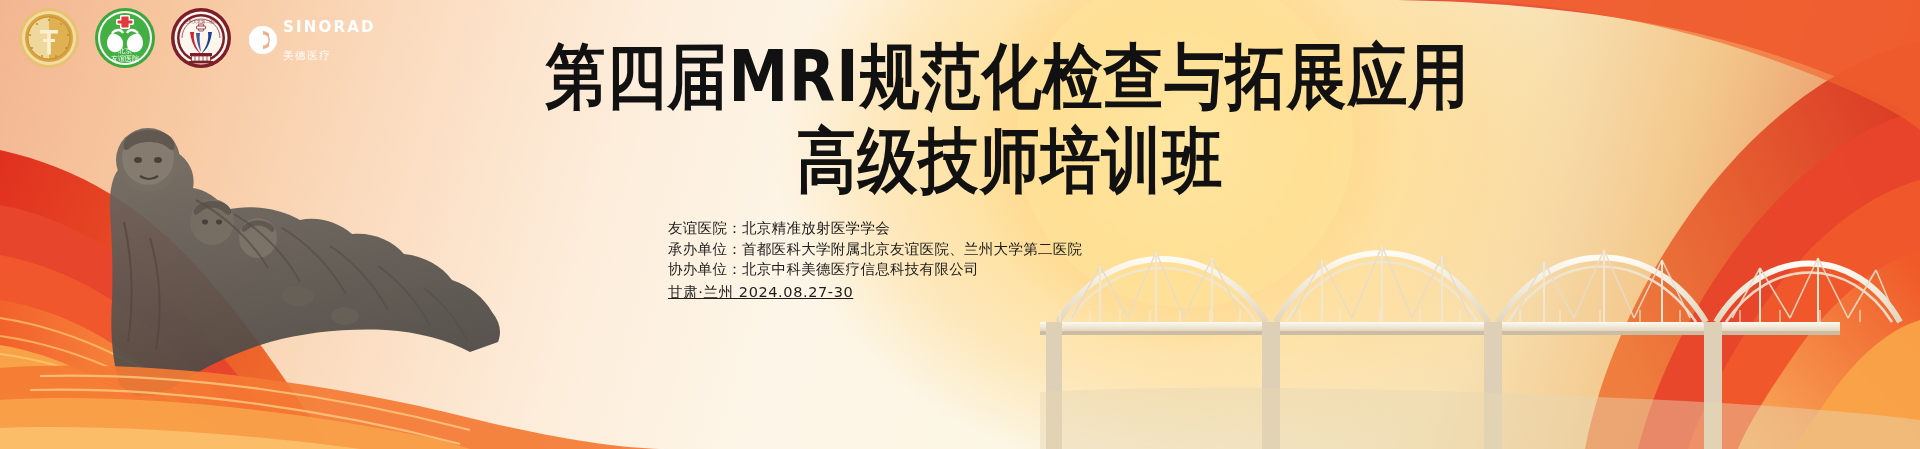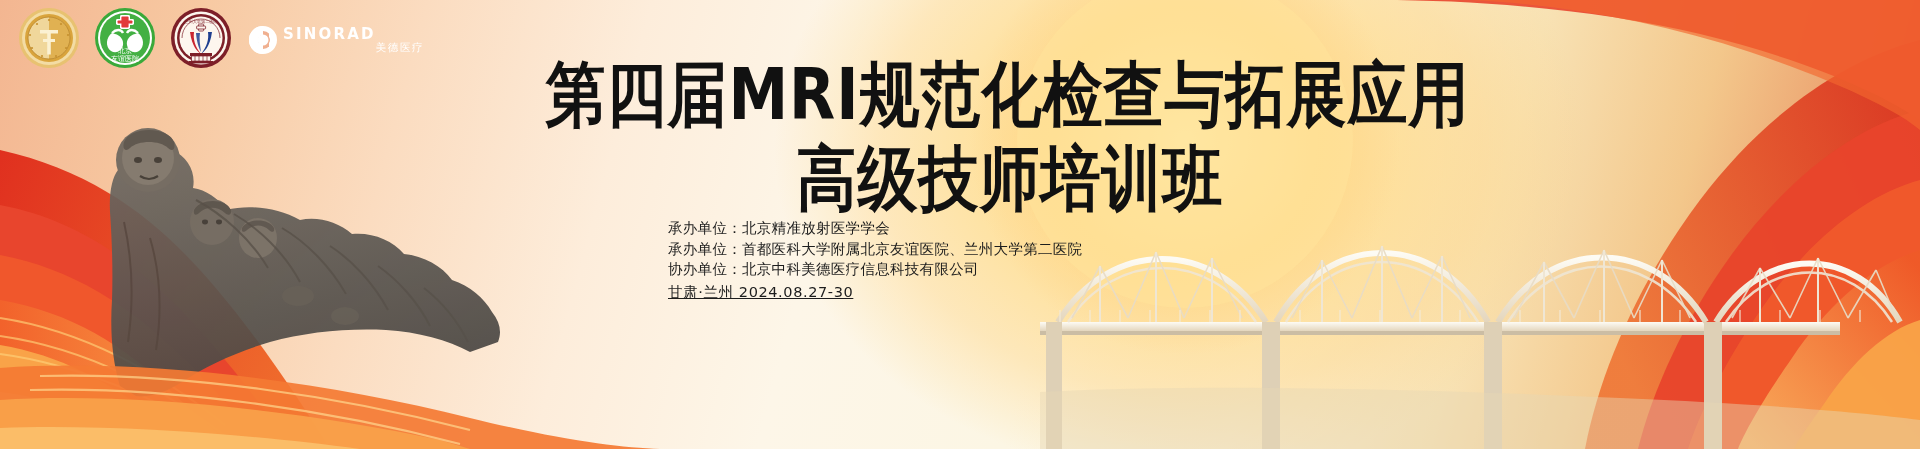--- a/index.html
+++ b/index.html
@@ -39,33 +39,33 @@
     display:flex; align-items:center; gap:14px;
     z-index:40;
   }
   .logo { position:relative; }
 
   .logo-gold { width:62px; height:62px; }
   .logo-green { width:62px; height:62px; }
   .logo-maroon { width:62px; height:62px; }
   .logo-sinorad { display:flex; align-items:center; gap:5px; margin-left:2px; }
   .sino-mark { width:30px; height:30px; }
-  .sino-text { display:flex; line-height:1; }
+  .sino-text { display:flex; flex-direction:column; line-height:1; }
   .sino-name {
     font-size:15px; font-weight:bold; letter-spacing:2.2px;
     color:#ffffff; font-family:"DejaVu Sans", sans-serif;
   }
   .sino-cn {
     font-size:10.5px; letter-spacing:1.6px; color:#ffffff;
     margin-top:15px; font-family:"DejaVu Sans", sans-serif;
   }
 
   
   .title-block {
-    position:absolute; left:0; top:58px; width:1920px;
+    position:absolute; left:0; top:40px; width:1920px;
     text-align:center; z-index:30;
     pointer-events:none;
   }
   .title-line {
     font-family:"DejaVu Sans", sans-serif;
     font-weight:bold;
     color:#111111;
     letter-spacing:1px;
     line-height:1.04;
     transform:scaleY(1.18);
@@ -342,19 +342,19 @@
       </div>
     </div>
   </div>
 
   <div class="title-block">
     <div class="title-line title-1">第四届MRI规范化检查与拓展应用</div>
     <div class="title-line title-2">高级技师培训班</div>
   </div>
 
   <div class="info-block">
-    <div class="info-line">承办单位：北京精准放射医学学会</div>
+    <div class="info-line">友谊医院：北京精准放射医学学会</div>
     <div class="info-line">承办单位：首都医科大学附属北京友谊医院、兰州大学第二医院</div>
     <div class="info-line">协办单位：北京中科美德医疗信息科技有限公司</div>
     <div class="info-line date">甘肃·兰州  2024.08.27-30</div>
   </div>
 
 </div>
 
 </body></html>

